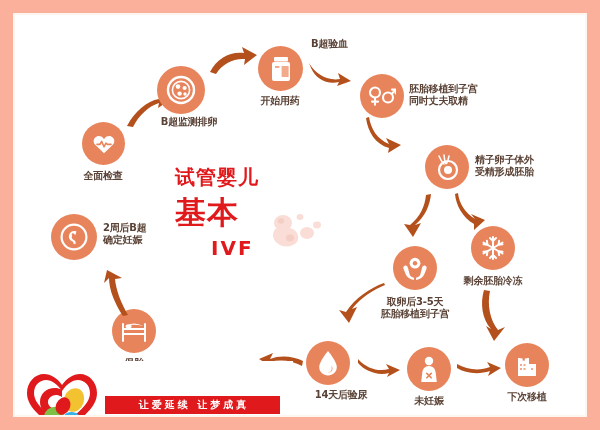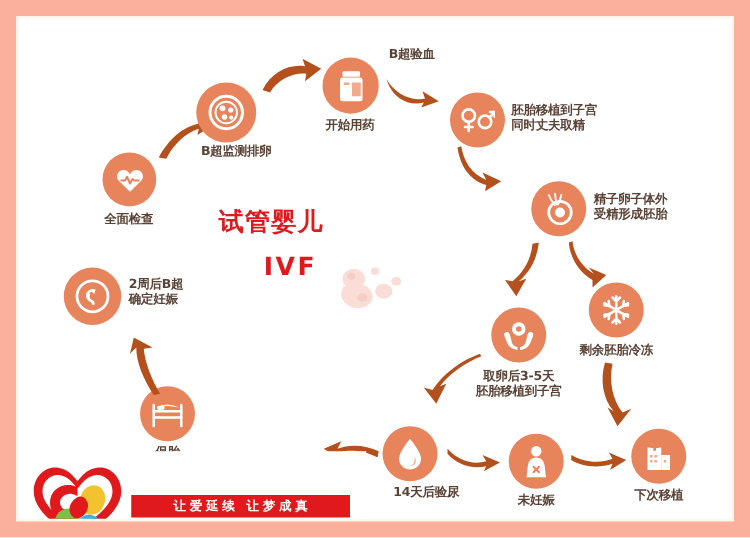--- a/index.html
+++ b/index.html
@@ -114,20 +114,21 @@
   }
 </style>
 </head>
 <body>
 
 <div id="stage">
   <div id="inner">
 
     <div id="center-title">
       <div id="title-l1">试管婴儿</div>
+      <div id="title-l2">基本</div>
       <div id="title-l3">IVF</div>
     </div>
 
     <svg id="baby-wm" viewBox="0 0 58 38">
       <g fill="#f3b7a6" opacity="0.85">
         <ellipse cx="16" cy="12" rx="9" ry="8"></ellipse>
         <path d="M8 18 q-5 8 2 14 q7 6 16 2 q6 -3 5 -9 q-1 -6 -8 -8 z"></path>
         <ellipse cx="40" cy="22" rx="7" ry="6"></ellipse>
         <ellipse cx="50" cy="14" rx="4" ry="3.4"></ellipse>
         <ellipse cx="33" cy="6" rx="3.4" ry="3"></ellipse>

